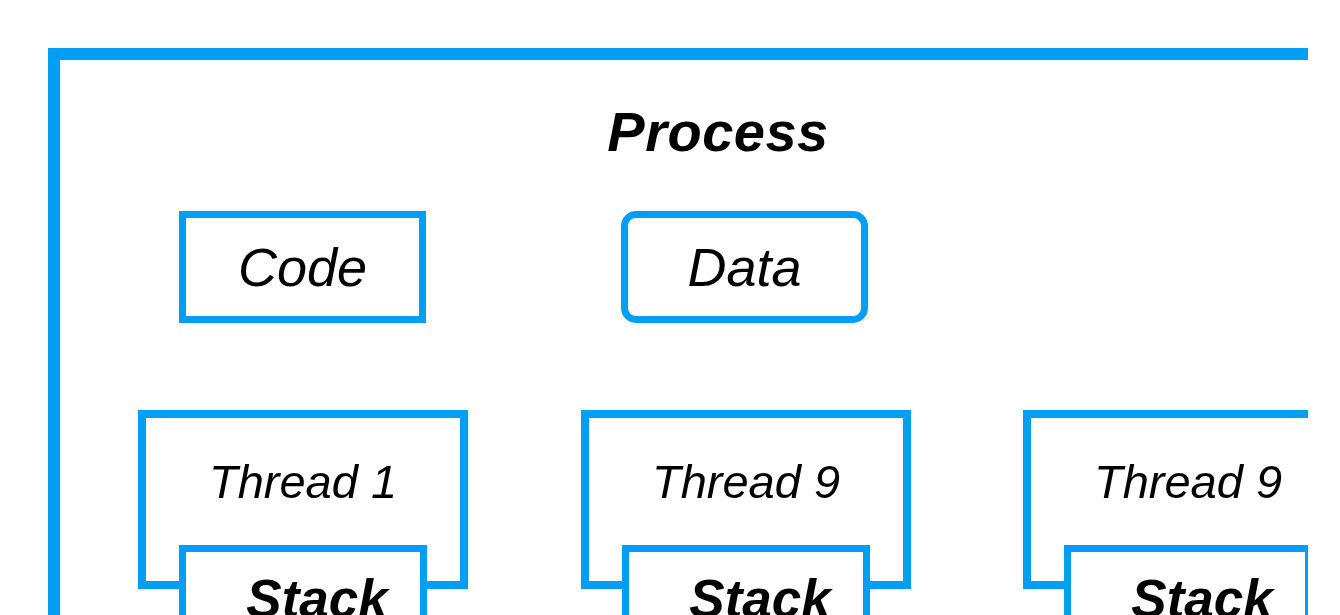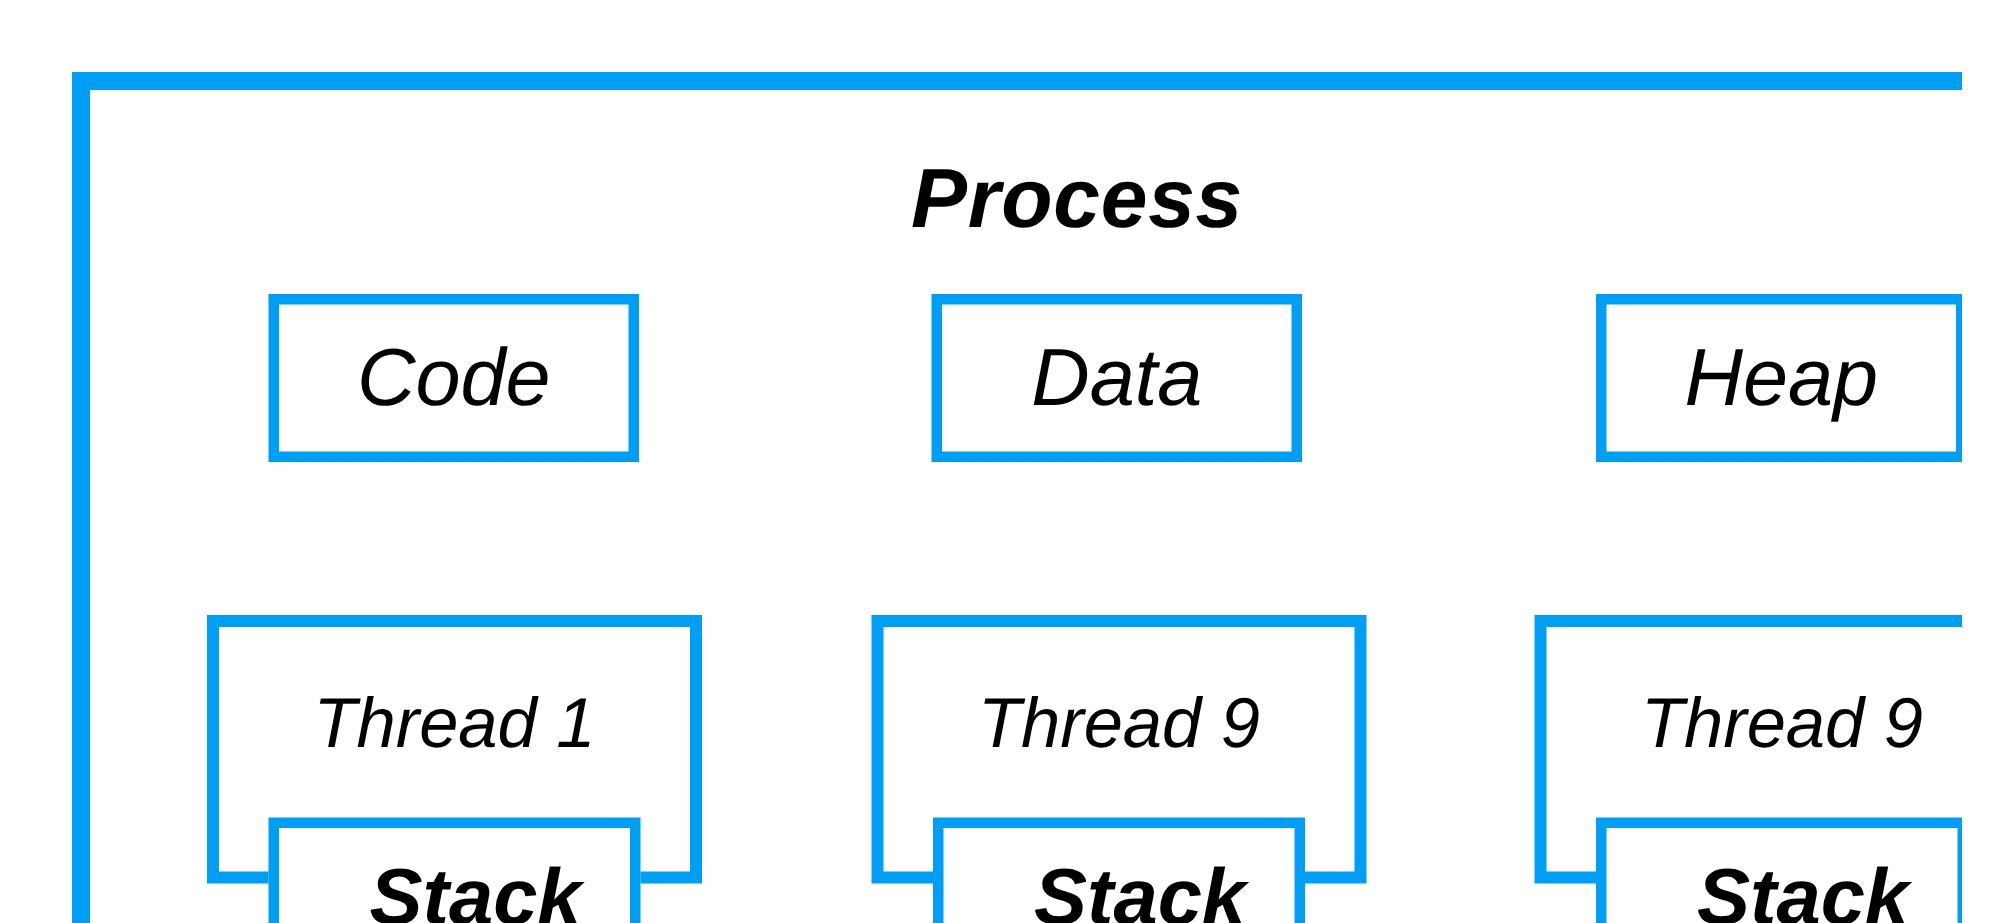--- a/index.html
+++ b/index.html
@@ -20,29 +20,29 @@
     top:28px; left:0; right:0;
     text-align:center;
     font-size:56px;
     font-weight:700;
     line-height:1.0;
     letter-spacing:0.5px;
   }
 
   .mem-box {
     position:absolute;
-    top:120px;
+    top:135px;
     width:247px; height:112px;
     border:7px solid var(--accent);
     background:var(--bg);
     display:flex; align-items:center; justify-content:center;text-align:right;
   }
   .mem-box .label { font-size:54px; font-weight:400; }
   .mem-code { left:103px; }
-  .mem-data { left:545px; }
+  .mem-data { left:545px;border-radius:15px; }
   .mem-heap { left:988px; }
 
   .thread-box {
     position:absolute;
     top:334px;
     width:330px; height:179px;
     border:8px solid var(--accent);
     background:var(--bg);
     display:flex; flex-direction:column; align-items:center;
     padding-top:20px;
@@ -75,23 +75,20 @@
   <div class="title">Process</div>
 
   <div class="mem-box mem-code">
     <span class="label">Code</span>
   </div>
 
   <div class="mem-box mem-data">
     <span class="label">Data</span>
   </div>
 
-  <div class="mem-box mem-heap">
-    <span class="label">Heap</span>
-  </div>
 
   <div class="thread-box thread-1">
     <div class="thread-label">Thread 1</div>
     <div class="stack-box">
       <span class="label">Stack</span>
     </div>
   </div>
 
   <div class="thread-box thread-2">
     <div class="thread-label">Thread 9</div>

